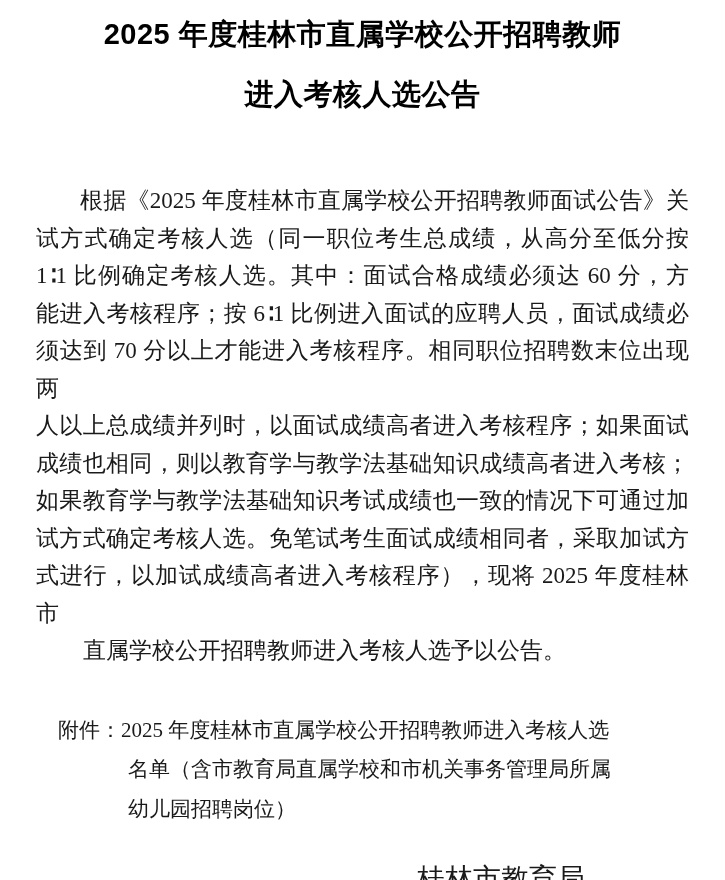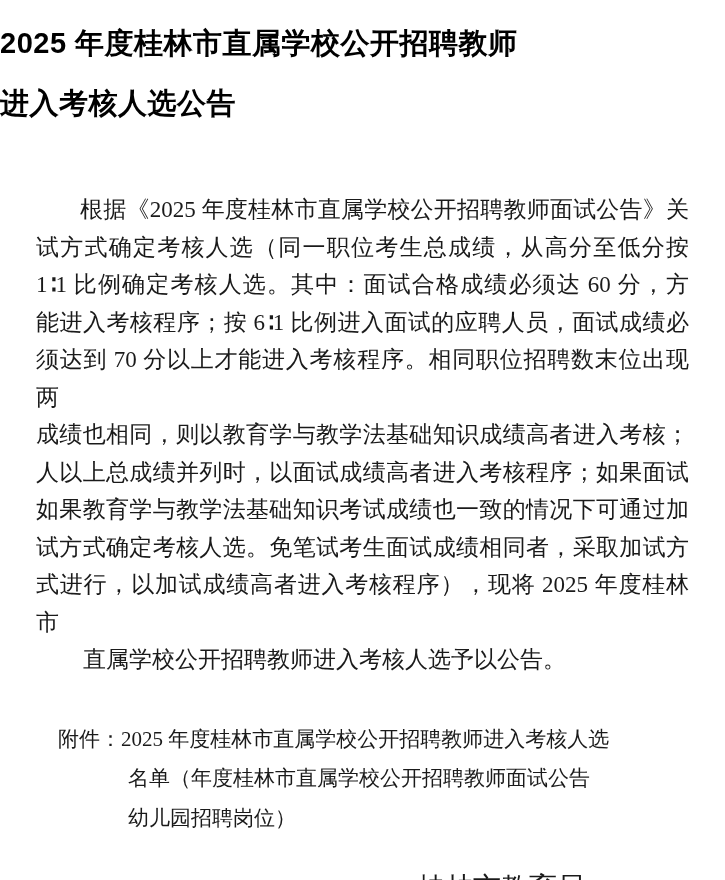--- a/index.html
+++ b/index.html
@@ -9,22 +9,22 @@
     }
     .page {
       position: relative;
       width: 725px;
       height: 880px;
       background: #ffffff;
       overflow: hidden;
       color: #1a1a1a;
     }
     .doc-title {
-      padding-top: 13px;
-      text-align: left;
+      padding-top: 4px;
+      text-align: center;
       font-family: "Liberation Sans", "DejaVu Sans", sans-serif;
       font-weight: bold;
       font-size: 29px;
       line-height: 60px;
       color: #000000;
       letter-spacing: 0.5px;
     }
     .body-para {
       margin: 58px 36px 0 36px;
       font-family: "Liberation Serif", "DejaVu Serif", serif;
@@ -69,33 +69,33 @@
     <div>2025 年度桂林市直属学校公开招聘教师</div>
     <div>进入考核人选公告</div>
   </div>
 
   <div class="body-para">
     <div class="body-line first-line">根据《2025 年度桂林市直属学校公开招聘教师面试公告》关</div>
     <div class="body-line">试方式确定考核人选（同一职位考生总成绩，从高分至低分按</div>
     <div class="body-line">1∶1 比例确定考核人选。其中：面试合格成绩必须达 60 分，方</div>
     <div class="body-line">能进入考核程序；按 6∶1 比例进入面试的应聘人员，面试成绩必</div>
     <div class="body-line">须达到 70 分以上才能进入考核程序。相同职位招聘数末位出现两</div>
+    <div class="body-line">人以上总成绩并列时，以面试成绩高者进入考核程序；如果面试</div>
     <div class="body-line">成绩也相同，则以教育学与教学法基础知识成绩高者进入考核；</div>
-    <div class="body-line">人以上总成绩并列时，以面试成绩高者进入考核程序；如果面试</div>
     <div class="body-line">如果教育学与教学法基础知识考试成绩也一致的情况下可通过加</div>
     <div class="body-line">试方式确定考核人选。免笔试考生面试成绩相同者，采取加试方</div>
     <div class="body-line">式进行，以加试成绩高者进入考核程序），现将 2025 年度桂林市</div>
     <div class="body-line last-line">直属学校公开招聘教师进入考核人选予以公告。</div>
   </div>
 
   <div class="attachment">
     <div class="att-row">
       <span>附件：</span><span>2025 年度桂林市直属学校公开招聘教师进入考核人选</span>
     </div>
-    <div class="att-cont">名单（年度桂林市直属学校公开招聘教师面试公告</div>
+    <div class="att-cont">名单（含市教育局直属学校和市机关事务管理局所属</div>
     <div class="att-cont">幼儿园招聘岗位）</div>
   </div>
 
   <div class="signature">
     <div class="sig-line">桂林市教育局</div>
   </div>
 
 </div>
 
 </body></html>

